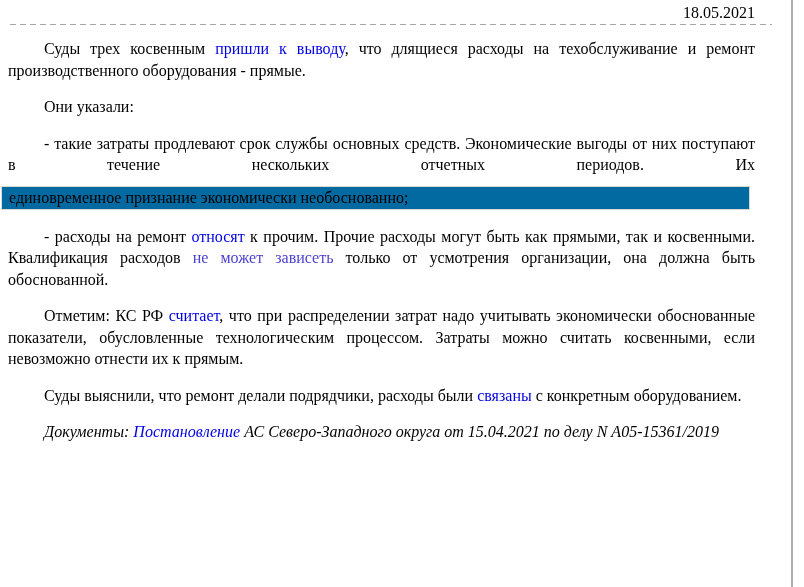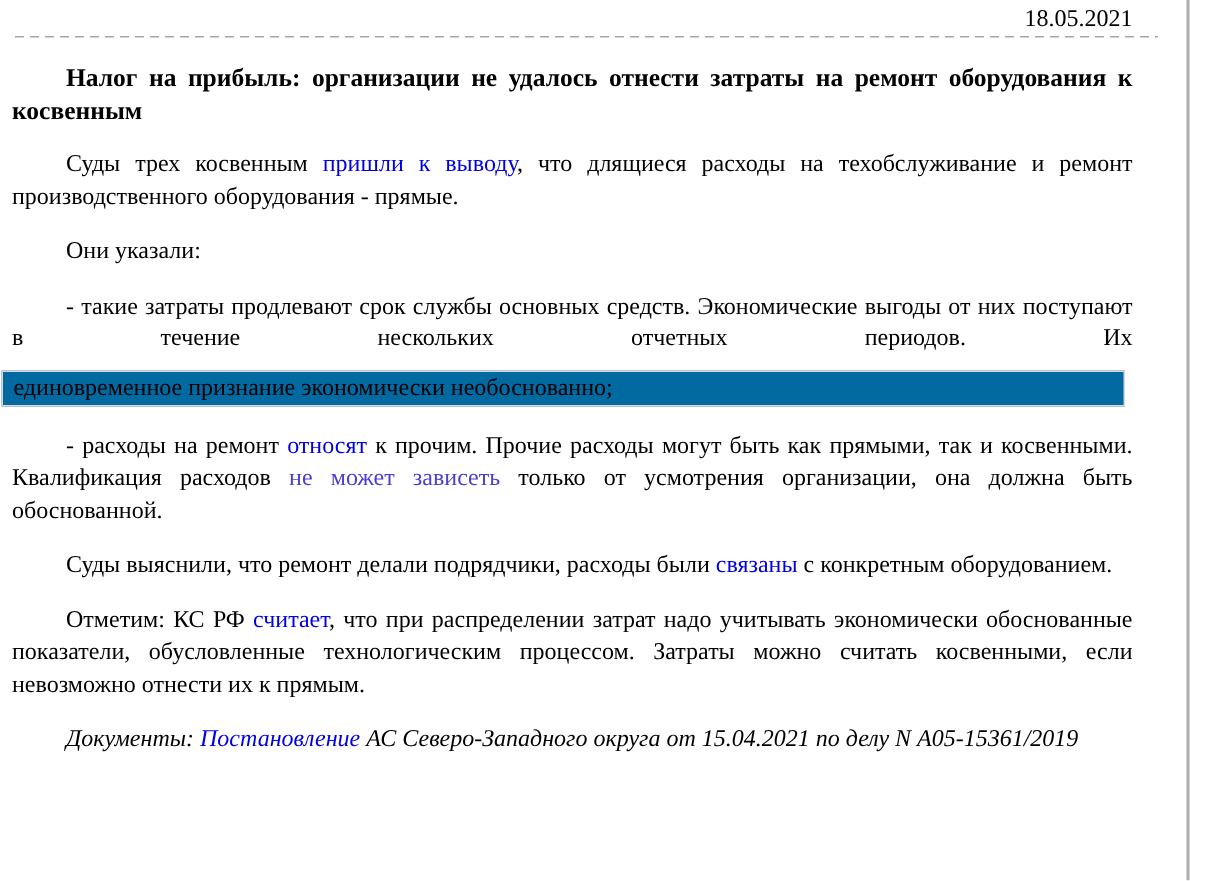--- a/index.html
+++ b/index.html
@@ -63,33 +63,32 @@
 </style>
 </head>
 <body>
 
 <div class="content">
 
   <div class="date">18.05.2021</div>
 
   <div class="dashed-rule"></div>
 
-  <h1 class="doc-title">Налог на прибыль: организации не удалось отнести затраты на ремонт оборудования к косвенным</h1>
 
   <p class="para"><span>Суды трех косвенным </span><a class="doc-link">пришли к выводу</a><span>, что длящиеся расходы на техобслуживание и ремонт производственного оборудования - прямые.</span></p>
 
   <p class="para">Они указали:</p>
 
   <p class="para no-bottom">- такие затраты продлевают срок службы основных средств. Экономические выгоды от них поступают в течение нескольких отчетных периодов. Их</p>
 
   <div class="boxed-line">единовременное признание экономически необоснованно;</div>
 
   <p class="para after-box"><span>- расходы на ремонт </span><a class="doc-link">относят</a><span> к прочим. Прочие расходы могут быть как прямыми, так и косвенными. Квалификация расходов </span><a class="doc-link visited">не может зависеть</a><span> только от усмотрения организации, она должна быть обоснованной.</span></p>
 
+  <p class="para"><span>Отметим: КС РФ </span><a class="doc-link">считает</a><span>, что при распределении затрат надо учитывать экономически обоснованные показатели, обусловленные технологическим процессом. Затраты можно считать косвенными, если невозможно отнести их к прямым.</span></p>
+
   <p class="para"><span>Суды выяснили, что ремонт делали подрядчики, расходы были </span><a class="doc-link">связаны</a><span> с конкретным оборудованием.</span></p>
-
-  <p class="para"><span>Отметим: КС РФ </span><a class="doc-link">считает</a><span>, что при распределении затрат надо учитывать экономически обоснованные показатели, обусловленные технологическим процессом. Затраты можно считать косвенными, если невозможно отнести их к прямым.</span></p>
 
   <p class="para documents"><span>Документы: </span><a class="doc-link">Постановление</a><span> АС Северо-Западного округа от 15.04.2021 по делу N А05-15361/2019</span></p>
 
 </div>
 
 <div class="edge-line"></div>
 
 </body></html>

